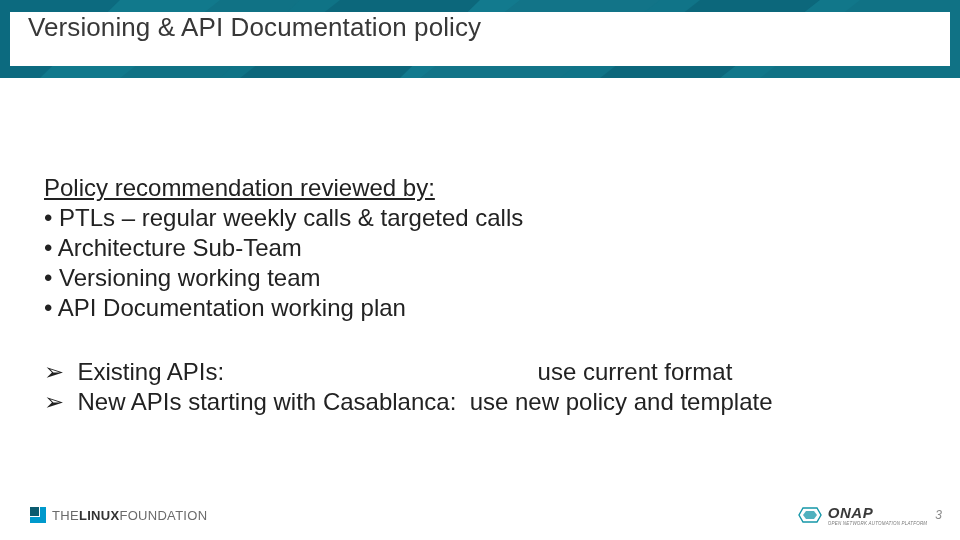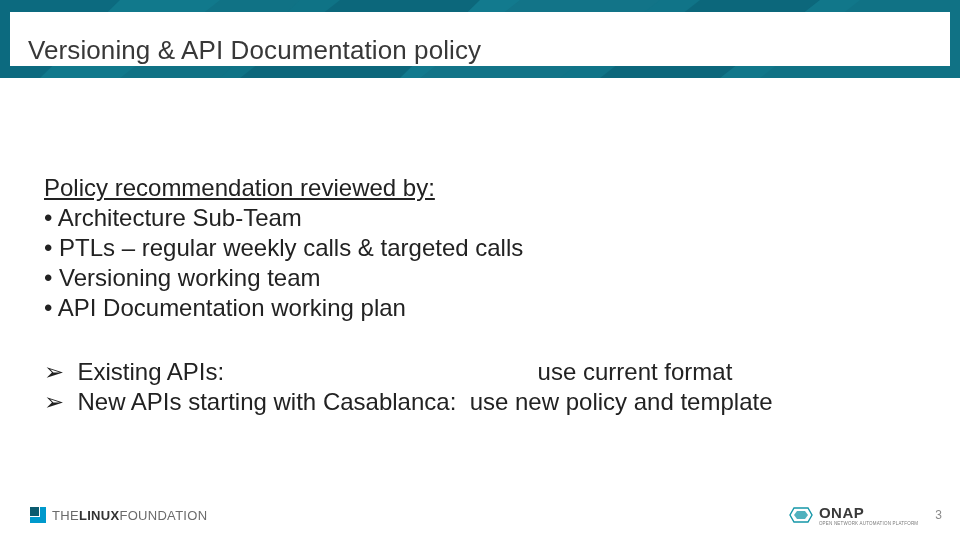--- a/index.html
+++ b/index.html
@@ -25,21 +25,21 @@
     width: 100%;
     height: 100%;
   }
   .title-bar {
     position: relative;
     background: #ffffff;
     margin: 12px 0 0 10px;
     height: 54px;
     width: 940px;
     display: flex;
-    align-items: flex-end;
+    align-items: flex-start;
     padding-left: 18px;
     box-sizing: border-box;
   }
   .title-text {
     font-size: 26px;
     color: #383838;
     letter-spacing: 0.1px;
   }
   .content {
     position: absolute;
@@ -90,21 +90,22 @@
   .lf-text {
     font-size: 13px;
     letter-spacing: 0.3px;
     color: #333;
   }
   .lf-text .thin { font-weight: 300; color:#6b6b6b; }
   .lf-text .bold { font-weight: 700; color:#333; }
   .right-foot {
     display: flex;
     align-items: center;
-    gap: 17px;
+    gap: 8px;
+    font-style: italic;
   }
   .onap-logo {
     display: flex;
     align-items: center;
     gap: 6px;
   }
   .onap-mark {
     width: 24px;
     height: 18px;
     display:inline-block;
@@ -141,22 +142,22 @@
     <polygon points="660,0 860,0 760,78 560,78" fill="#0e7488" opacity="0.5"></polygon>
     <polygon points="820,0 960,0 960,78 720,78" fill="#158597" opacity="0.55"></polygon>
   </svg>
   <div class="title-bar">
     <span class="title-text">Versioning &amp; API Documentation policy</span>
   </div>
 </div>
 
 <div class="content">
   <div class="section-heading">Policy recommendation reviewed by:</div>
+  <div class="bullet-line"><span>•</span> <span>PTLs – regular weekly calls &amp; targeted calls</span></div>
   <div class="bullet-line"><span>•</span> <span>Architecture Sub-Team</span></div>
-  <div class="bullet-line"><span>•</span> <span>PTLs – regular weekly calls &amp; targeted calls</span></div>
   <div class="bullet-line"><span>•</span> <span>Versioning working team</span></div>
   <div class="bullet-line"><span>•</span> <span>API Documentation working plan</span></div>
 
   <div class="section-gap"></div>
 
   <div class="plan-line"><span>➢</span>  <span>Existing APIs:</span>                                               <span>use current format</span></div>
   <div class="plan-line"><span>➢</span>  <span>New APIs starting with Casablanca:</span>  <span>use new policy and template</span></div>
 </div>
 
 <div class="footer">

